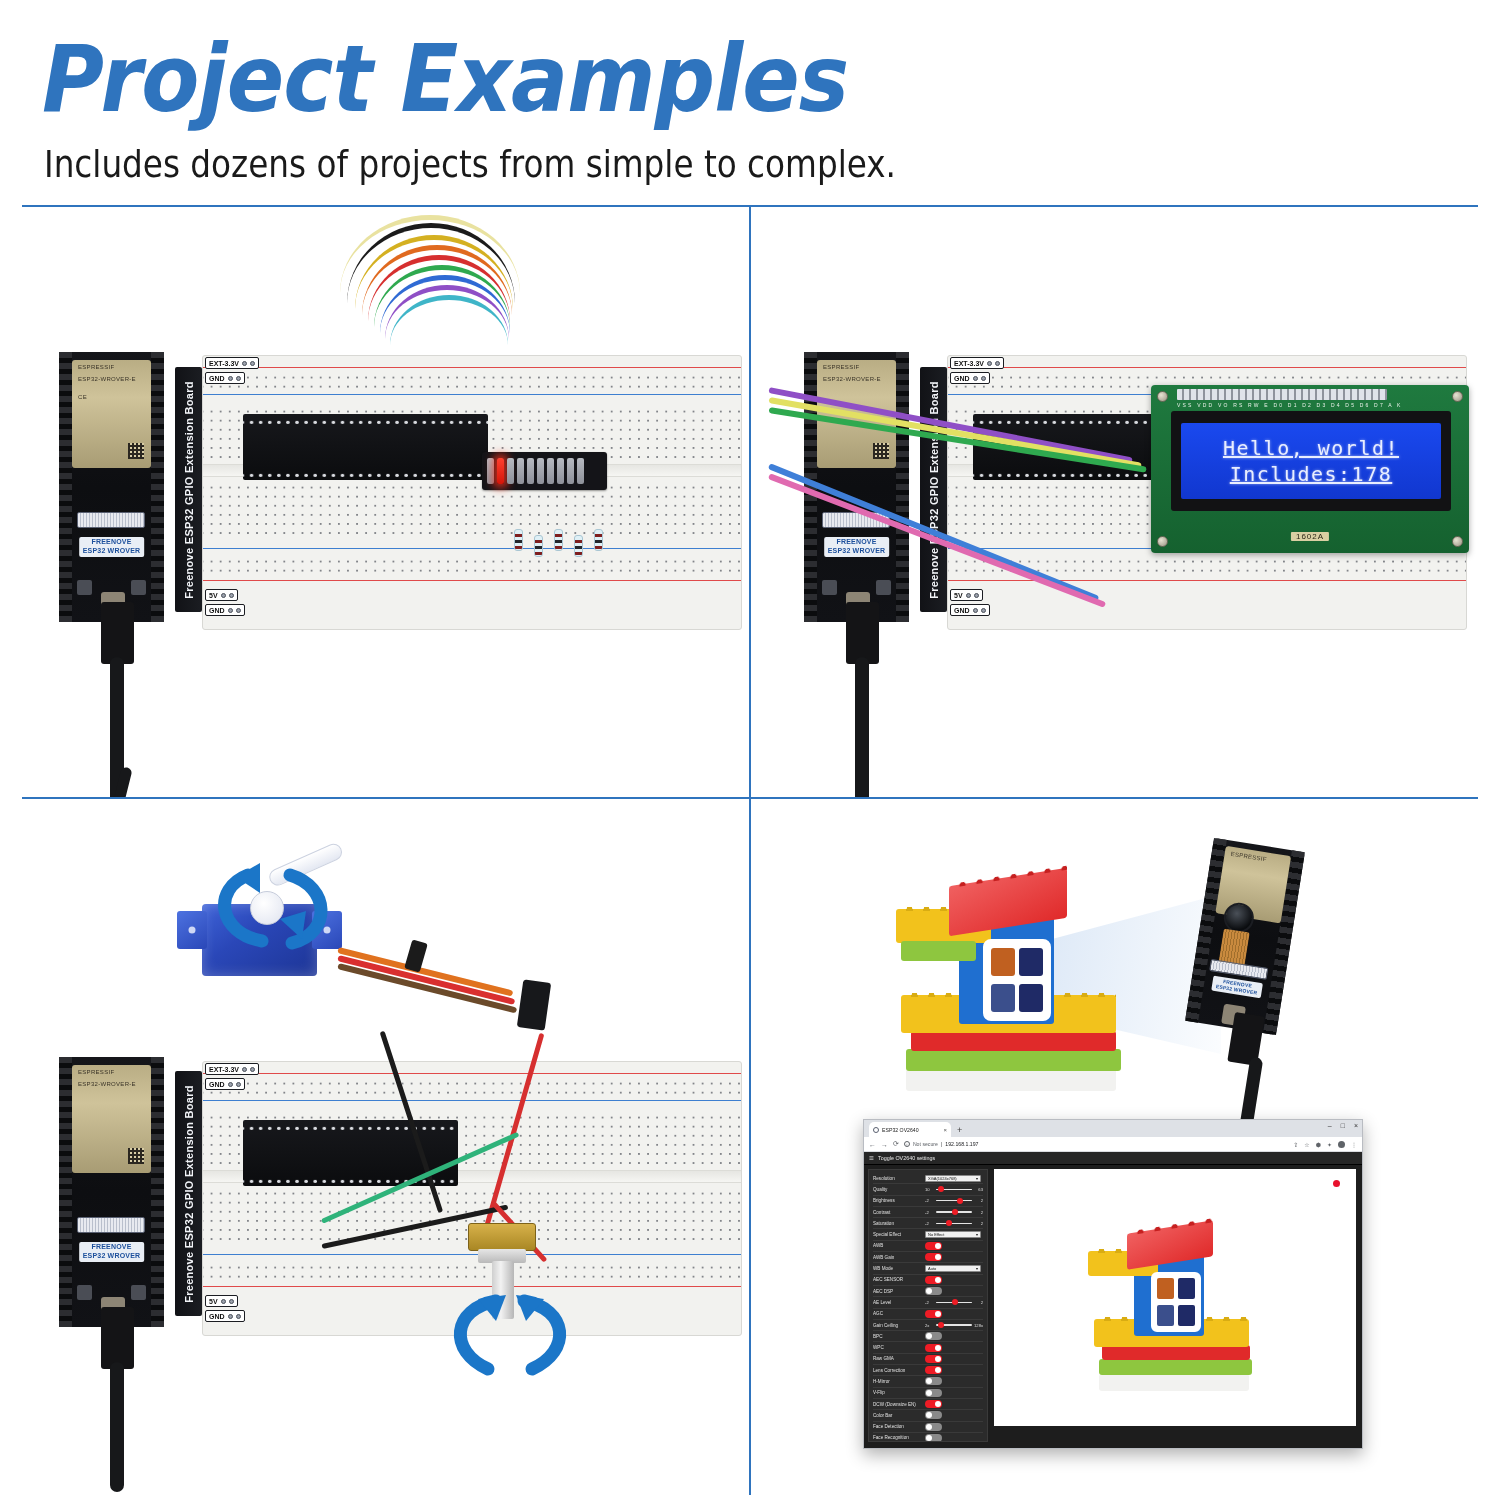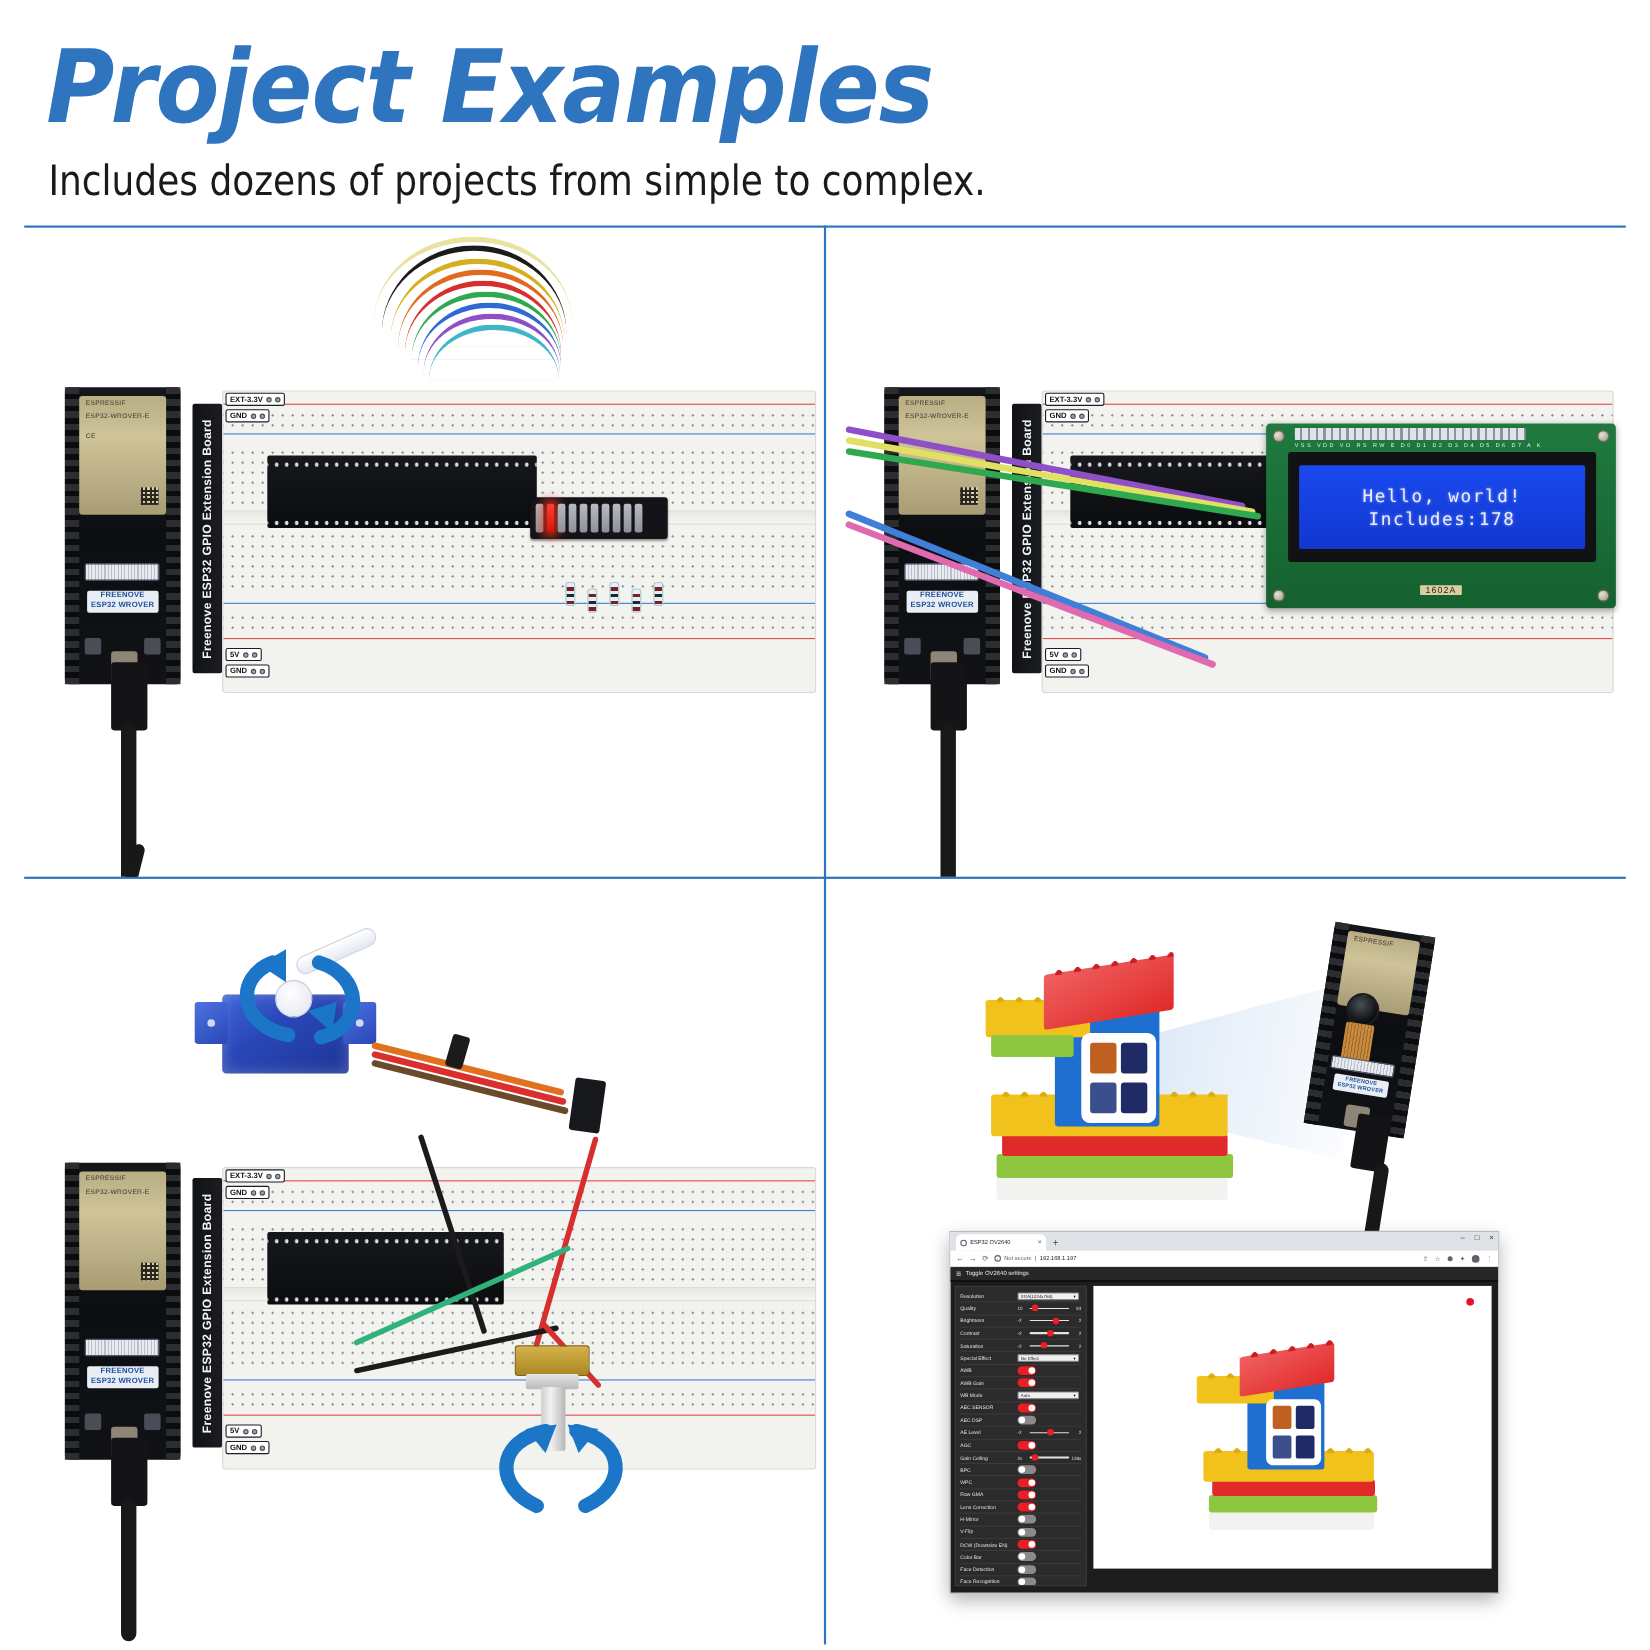--- a/index.html
+++ b/index.html
@@ -181,22 +181,23 @@
   }
   #lcd-screen {
     position:absolute;
     background:linear-gradient(180deg,#1a49ef,#1137cf);
     border-radius:2px;
     display:flex; flex-direction:column; justify-content:center;
     align-items:center; gap:2px;
   }
   .lcd-line {
     color:#e9eeff; font-family:"DejaVu Sans Mono", monospace;
-    font-size:16px; letter-spacing:1.5px; white-space:pre;
+    font-size:20px; letter-spacing:1.5px; white-space:pre;
     text-shadow:0 0 3px rgba(255,255,255,.55);
+    text-decoration:underline;
   }
   #lcd-part-label {
     position:absolute; background:#d9cfa3; color:#2a2617;
     font-size:8px; padding:0 5px; border-radius:1px; letter-spacing:1px;
   }
   .lcd-screw {
     position:absolute; width:11px; height:11px; border-radius:50%;
     background:radial-gradient(circle at 35% 35%,#e7e3d2,#9a9484);
     border:1px solid #6f6a5b;
   }

